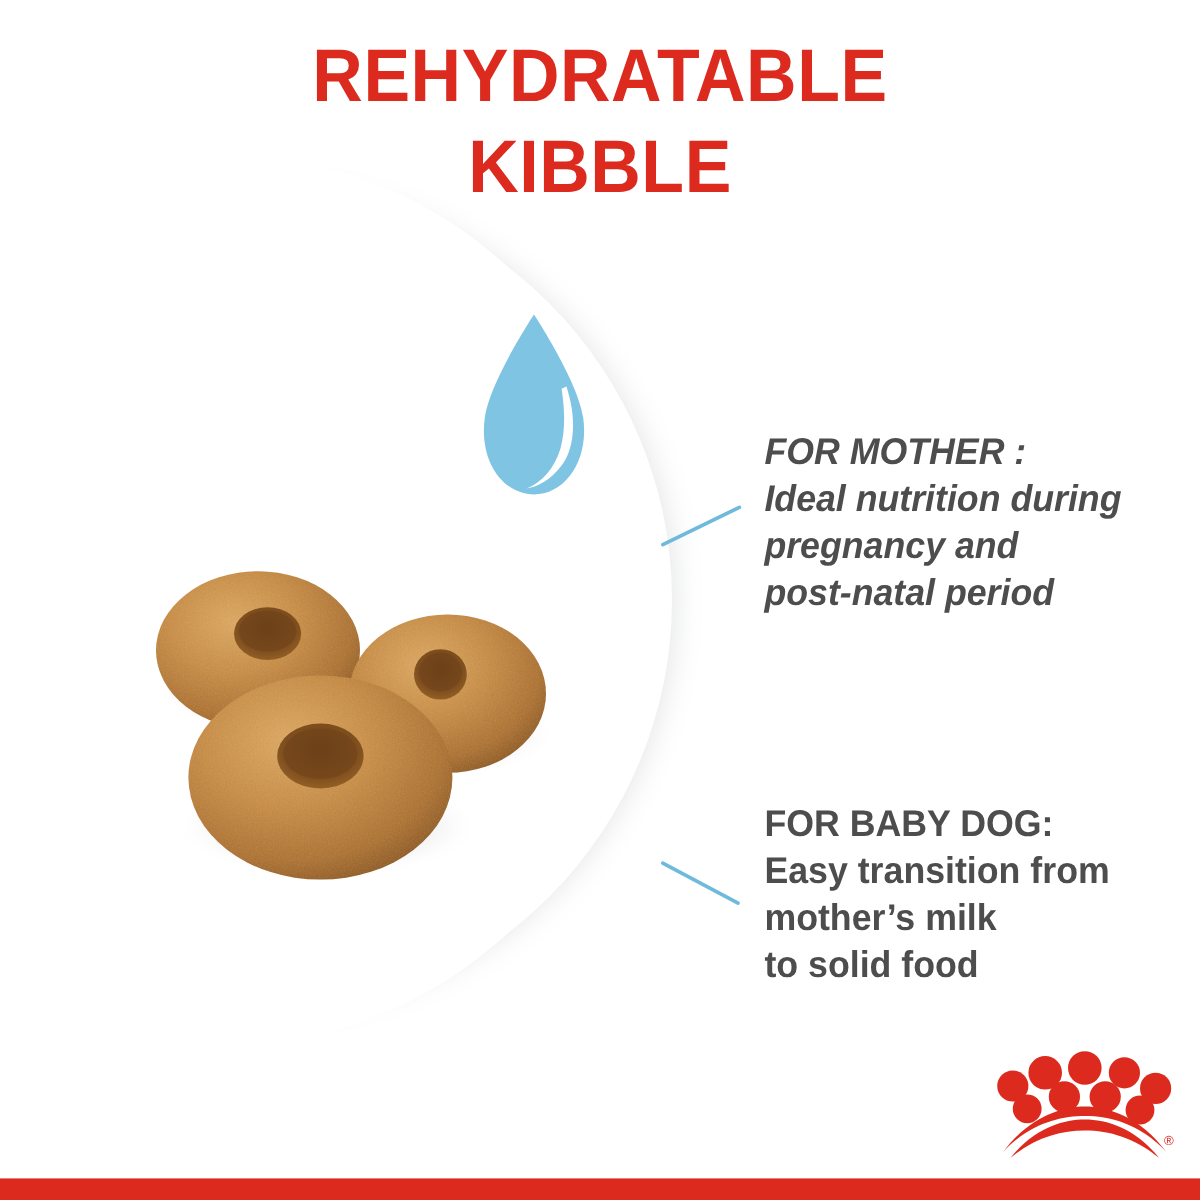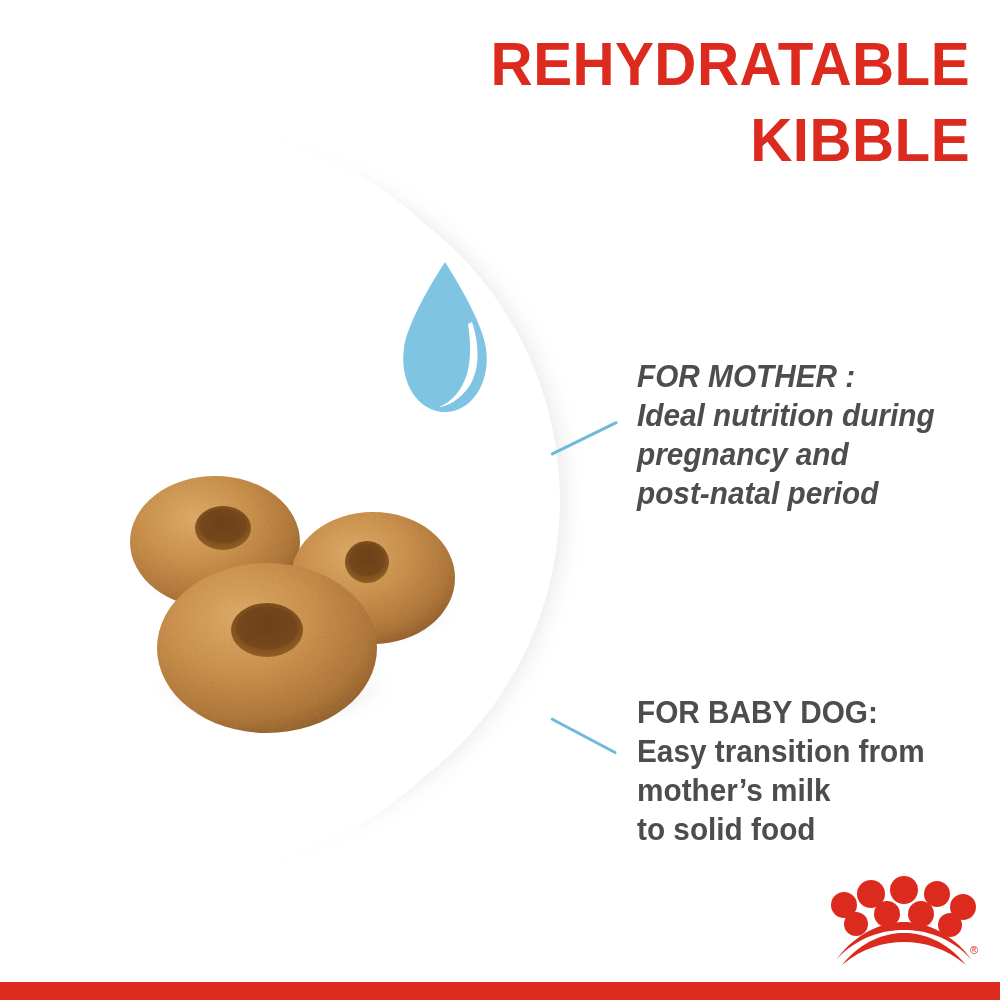--- a/index.html
+++ b/index.html
@@ -45,21 +45,21 @@
     z-index: 2;
     pointer-events: none;
   }
 
   
   .title-block {
     position: absolute;
     top: 26px;
     left: 0;
     width: 1000px;
-    text-align: right;
+    text-align: center;
     z-index: 6;
   }
   .title-line {
     display: block;
     color: #dc2b1e;
     font-family: "Liberation Sans Narrow", "Liberation Sans", sans-serif;
     font-weight: 700;
     font-size: 62px;
     line-height: 76px;
     letter-spacing: 0.5px;
@@ -114,21 +114,21 @@
   }
 
   
   .benefit {
     position: absolute;
     left: 637px;
     width: 340px;
     z-index: 6;
   }
   .benefit-1 { top: 357px; font-style: italic; }
-  .benefit-2 { top: 693px; }
+  .benefit-2 { top: 667px; }
   .benefit p {
     margin: 0;
     color: #4d4d4d;
     font-family: "Liberation Sans Narrow", "Liberation Sans", sans-serif;
     font-weight: 700;
     font-size: 31px;
     line-height: 39px;
     letter-spacing: 0px;
     transform: scaleX(0.96);
     transform-origin: left center;

